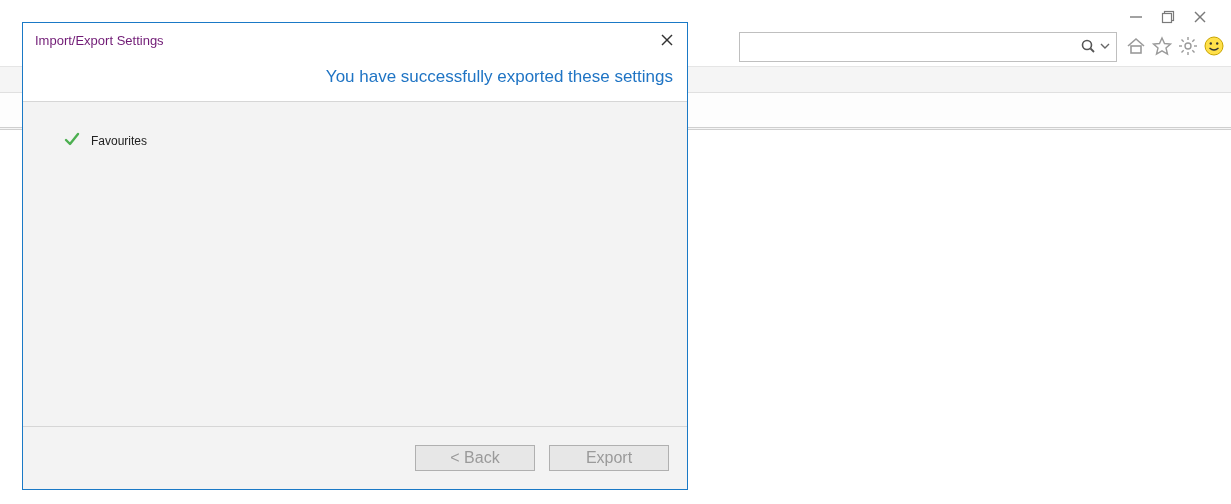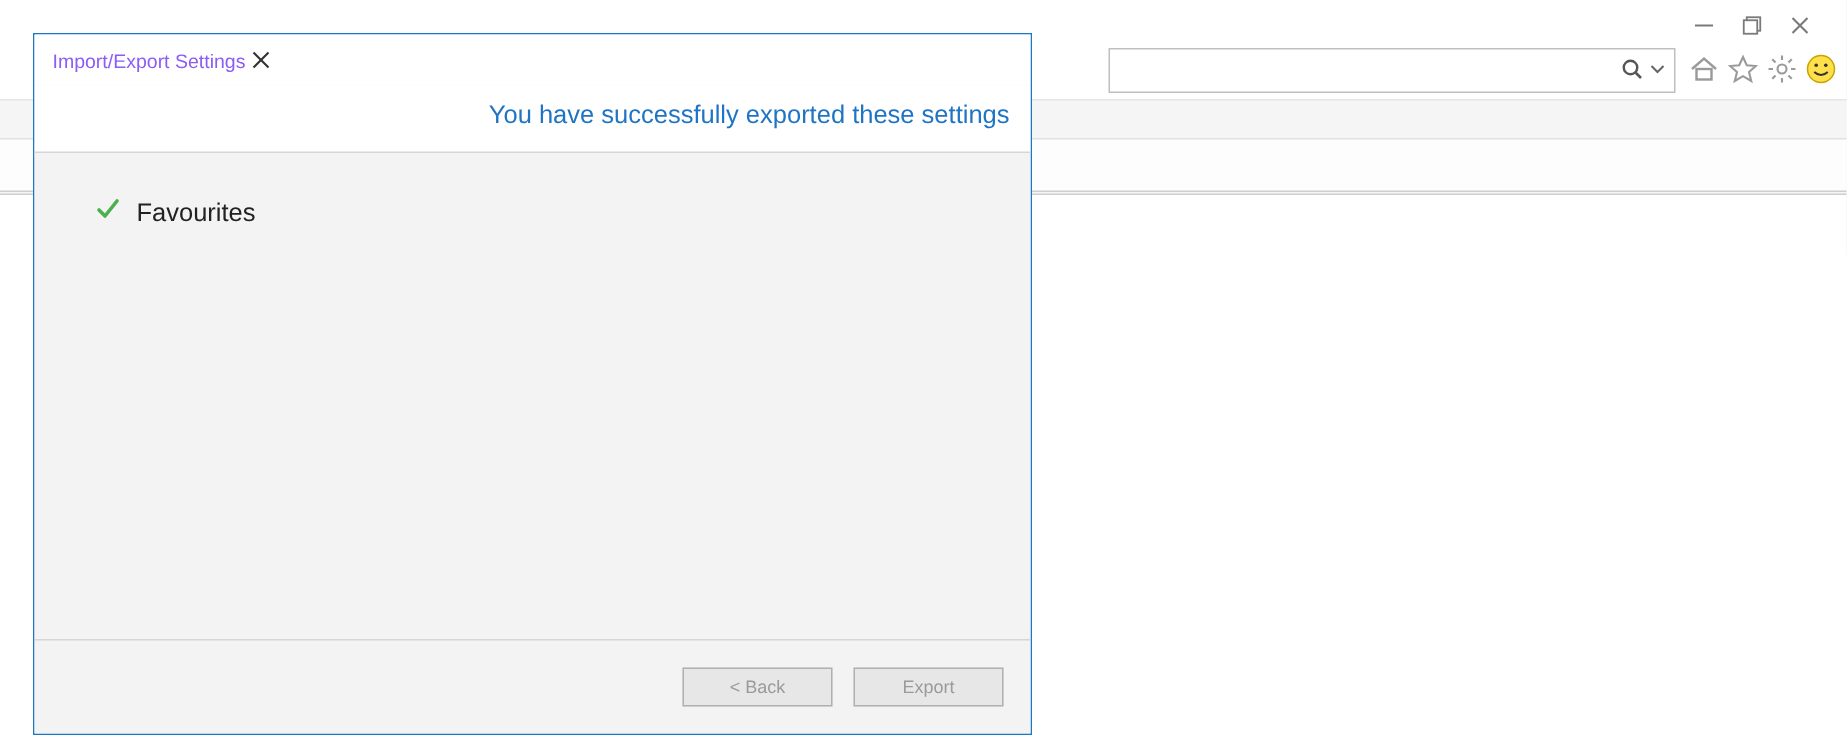--- a/index.html
+++ b/index.html
@@ -82,24 +82,24 @@
       background: #f3f3f3;
       border: 1px solid #1a79c6;
       display: flex;
       flex-direction: column;
     }
     .dialog-titlebar {
       height: 34px;
       background: #ffffff;
       display: flex;
       align-items: center;
-      justify-content: flex-start;
+      justify-content: space-between;
       padding: 0 10px 0 12px;
       font-size: 13px;
-      color: #8b5cf6;
+      color: #701a75;
     }
     .dialog-close {
       width: 20px;
       height: 20px;
       display: flex;
       align-items: center;
       justify-content: center;
       cursor: pointer;
     }
     .dialog-header {
@@ -112,35 +112,35 @@
     }
     .dialog-body {
       flex: 1;
       padding: 28px 40px;
       background: #f3f3f3;
     }
     .export-item {
       display: flex;
       align-items: center;
       gap: 10px;
-      font-size: 17px;
+      font-size: 12px;
       color: #222;
     }
     .dialog-footer {
       border-top: 1px solid #d6d6d6;
       padding: 18px 18px 18px 18px;
       display: flex;
       justify-content: flex-end;
       gap: 14px;
       background: #f3f3f3;
     }
     .btn {
-      width: 100px;
+      width: 120px;
       height: 26px;
-      font-size: 12px;
+      font-size: 16px;
       font-family: inherit;
       border: 1px solid #b0b0b0;
       background: #e7e7e7;
       cursor: pointer;
     }
     .btn:disabled {
       color: #9a9a9a;
       background: #e7e7e7;
       cursor: default;
     }

